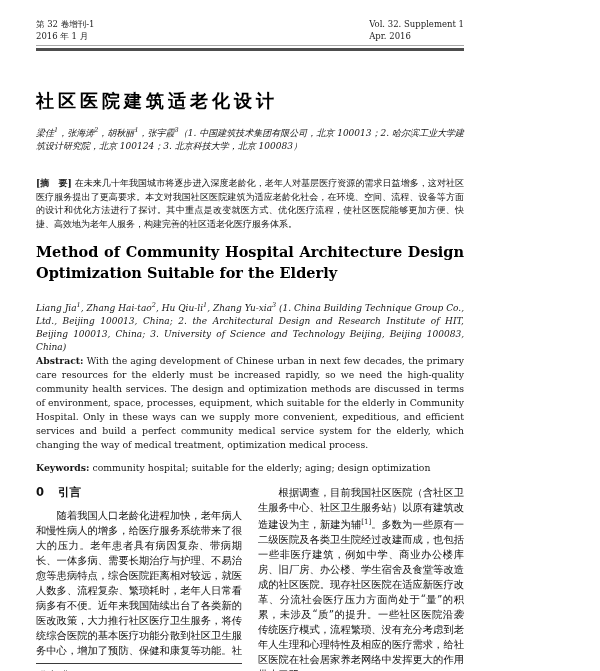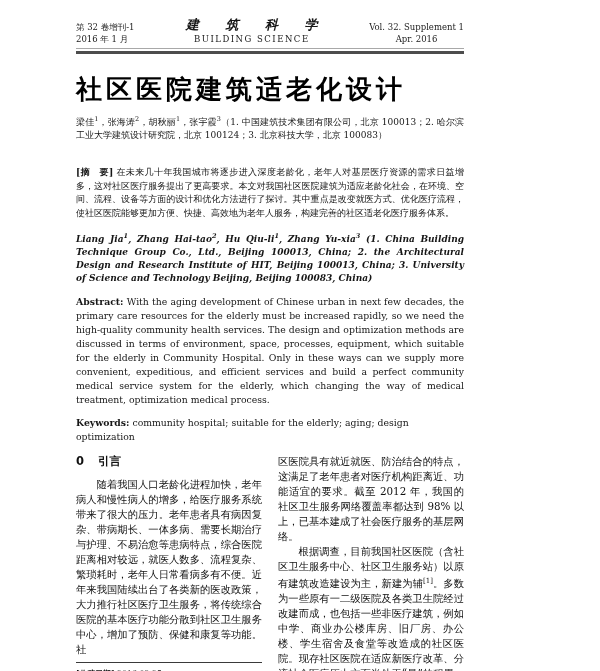--- a/index.html
+++ b/index.html
@@ -1,46 +1,46 @@
 <!DOCTYPE html>
 <html><head>
 <meta charset="utf-8">
 <style>
   html,body{margin:0;padding:0;background:#ffffff;}
   body{width:600px;height:671px;overflow:hidden;color:#161616;
        font-family:"DejaVu Serif","Liberation Serif",serif;
        -webkit-font-smoothing:antialiased;}
-  .page{box-sizing:border-box;width:524px;height:671px;padding:18px 60px 0 76px;overflow:hidden;}
+  .page{box-sizing:border-box;width:524px;height:671px;padding:18px 60px 0 36px;overflow:hidden;}
 
   
   .jheader{display:flex;justify-content:space-between;align-items:flex-end;}
   .jh-left,.jh-right{font-size:8.5px;line-height:12px;color:#222;}
-  .jh-right{text-align:center;}
+  .jh-right{text-align:left;}
   .jh-center{text-align:center;}
   .jh-cn{font-size:13px;font-weight:bold;font-style:italic;letter-spacing:11px;line-height:13px;padding-left:11px;}
   .jh-en{font-size:8.5px;letter-spacing:1.5px;line-height:12px;margin-top:2px;}
   .jrule{margin-top:3px;height:2px;border-top:1px solid #a8a8a8;border-bottom:3px solid #4d4d4d;}
 
   
-  .cn-title{margin-top:20px;font-family:"DejaVu Sans","Liberation Sans",sans-serif;
-            font-weight:bold;font-size:26px;line-height:31px;letter-spacing:4px;color:#000;}
+  .cn-title{margin-top:34px;font-family:"DejaVu Sans","Liberation Sans",sans-serif;
+            font-weight:bold;font-size:18px;line-height:31px;letter-spacing:4px;color:#000;}
 
   
-  .cn-authors{margin-top:8px;font-size:9px;line-height:13px;text-align:justify;}
+  .cn-authors{margin-top:8px;font-size:9px;line-height:13px;text-align:justify;font-style:italic;}
   .cn-authors sup,.en-authors sup{font-size:6.5px;}
 
   
   .cn-abstract{margin-top:24px;font-size:9px;line-height:13.5px;text-align:justify;}
   .lbl{font-weight:bold;}
   .cn-keywords{margin-top:0;font-size:9px;line-height:13px;}
 
   
   .en-title{margin-top:10px;font-size:14.5px;font-weight:bold;line-height:21px;text-align:justify;color:#000;}
-  .en-authors{margin-top:10px;font-size:9px;line-height:13px;font-style:italic;text-align:justify;font-weight:bold;}
-  .en-abstract{margin-top:10px;font-size:9.3px;line-height:14px;text-align:justify;}
+  .en-authors{margin-top:16px;font-size:9px;line-height:13px;font-style:italic;text-align:justify;}
+  .en-abstract{font-size:9.3px;line-height:14px;text-align:justify;}
   .en-abstract .lbl{font-style:normal;}
   .en-keywords{font-size:9.3px;line-height:14px;margin-top:9px;}
 
   
   .body-cols{margin-top:10px;display:flex;gap:16px;}
   .col{width:232px;font-size:10.3px;line-height:15px;text-align:justify;color:#111;}
   .sec-head{display:flex;gap:14px;font-family:"DejaVu Sans","Liberation Sans",sans-serif;
             font-weight:bold;font-size:11.5px;margin:0 0 8px 0;}
   .col p{margin:0;text-indent:2em;}
   .col p.noindent{text-indent:0;}
@@ -54,44 +54,41 @@
 </head>
 <body>
 
 <div class="page">
 
   <div class="jheader">
     <div class="jh-left">
       <div>第 32 卷增刊-1</div>
       <div>2016 年 1 月</div>
     </div>
-    <div class="jh-center">
-      <div class="jh-cn">建 筑 科 学</div>
-      <div class="jh-en">BUILDING SCIENCE</div>
-    </div>
     <div class="jh-right">
       <div>Vol. 32. Supplement 1</div>
       <div>Apr. 2016</div>
     </div>
   </div>
   <div class="jrule"></div>
 
   <div class="cn-title">
     <div>社区医院建筑适老化设计</div>
   </div>
 
   <div class="cn-authors">
     <span>梁佳</span><sup>1</sup><span>，张海涛</span><sup>2</sup><span>，胡秋丽</span><sup>1</sup><span>，张宇霞</span><sup>3</sup><span>（1. 中国建筑技术集团有限公司，北京 100013；2. 哈尔滨工业大学建筑设计研究院，北京 100124；3. 北京科技大学，北京 100083）</span>
   </div>
 
   <div class="cn-abstract">
     <span class="lbl">[摘　要]</span>
     <span>在未来几十年我国城市将逐步进入深度老龄化，老年人对基层医疗资源的需求日益增多，这对社区医疗服务提出了更高要求。本文对我国社区医院建筑为适应老龄化社会，在环境、空间、流程、设备等方面的设计和优化方法进行了探讨。其中重点是改变就医方式、优化医疗流程，使社区医院能够更加方便、快捷、高效地为老年人服务，构建完善的社区适老化医疗服务体系。</span>
   </div>
 
+  <div class="en-title">Method of Community Hospital Architecture Design Optimization Suitable for the Elderly</div>
 
   <div class="en-authors">
     <span>Liang Jia</span><sup>1</sup><span>, Zhang Hai-tao</span><sup>2</sup><span>, Hu Qiu-li</span><sup>1</sup><span>, Zhang Yu-xia</span><sup>3</sup><span> (1. China Building Technique Group Co., Ltd., Beijing 100013, China; 2. the Architectural Design and Research Institute of HIT, Beijing 100013, China; 3. University of Science and Technology Beijing, Beijing 100083, China)</span>
   </div>
 
   <div class="en-abstract">
     <span class="lbl">Abstract:</span>
     <span>With the aging development of Chinese urban in next few decades, the primary care resources for the elderly must be increased rapidly, so we need the high-quality community health services. The design and optimization methods are discussed in terms of environment, space, processes, equipment, which suitable for the elderly in Community Hospital. Only in these ways can we supply more convenient, expeditious, and efficient services and build a perfect community medical service system for the elderly, which changing the way of medical treatment, optimization medical process.</span>
   </div>
   <div class="en-keywords">
@@ -108,18 +105,17 @@
       </div>
       <p>随着我国人口老龄化进程加快，老年病人和慢性病人的增多，给医疗服务系统带来了很大的压力。老年患者具有病因复杂、带病期长、一体多病、需要长期治疗与护理、不易治愈等患病特点，综合医院距离相对较远，就医人数多、流程复杂、繁琐耗时，老年人日常看病多有不便。近年来我国陆续出台了各类新的医改政策，大力推行社区医疗卫生服务，将传统综合医院的基本医疗功能分散到社区卫生服务中心，增加了预防、保健和康复等功能。社</p>
       <hr class="fnrule">
       <div class="footnotes">
         <div><span class="lbl">[收稿日期]</span> <span>2016-02-25</span></div>
 
       </div>
     </div>
 
     <div class="col">
-      <p class="noindent">区医院具有就近就医、防治结合的特点，这满足了老年患者对医疗机构距离近、功能适宜的要求。截至 2012 年，我国的社区卫生服务网络覆盖率都达到 98% 以上，已基本建成了社会医疗服务的基层网络。</p>
       <p><span>根据调查，目前我国社区医院（含社区卫生服务中心、社区卫生服务站）以原有建筑改造建设为主，新建为辅</span><sup>[1]</sup><span>。多数为一些原有一二级医院及各类卫生院经过改建而成，也包括一些非医疗建筑，例如中学、商业办公楼库房、旧厂房、办公楼、学生宿舍及食堂等改造成的社区医院。现存社区医院在适应新医疗改革、分流社会医疗压力方面尚处于“量”的积累，未涉及“质”的提升。一些社区医院沿袭传统医疗模式，流程繁琐、没有充分考虑到老年人生理和心理特性及相应的医疗需求，给社区医院在社会居家养老网络中发挥更大的作用带来了阻</span></p>
     </div>
 
   </div>
 </div>
 
 </body></html>

